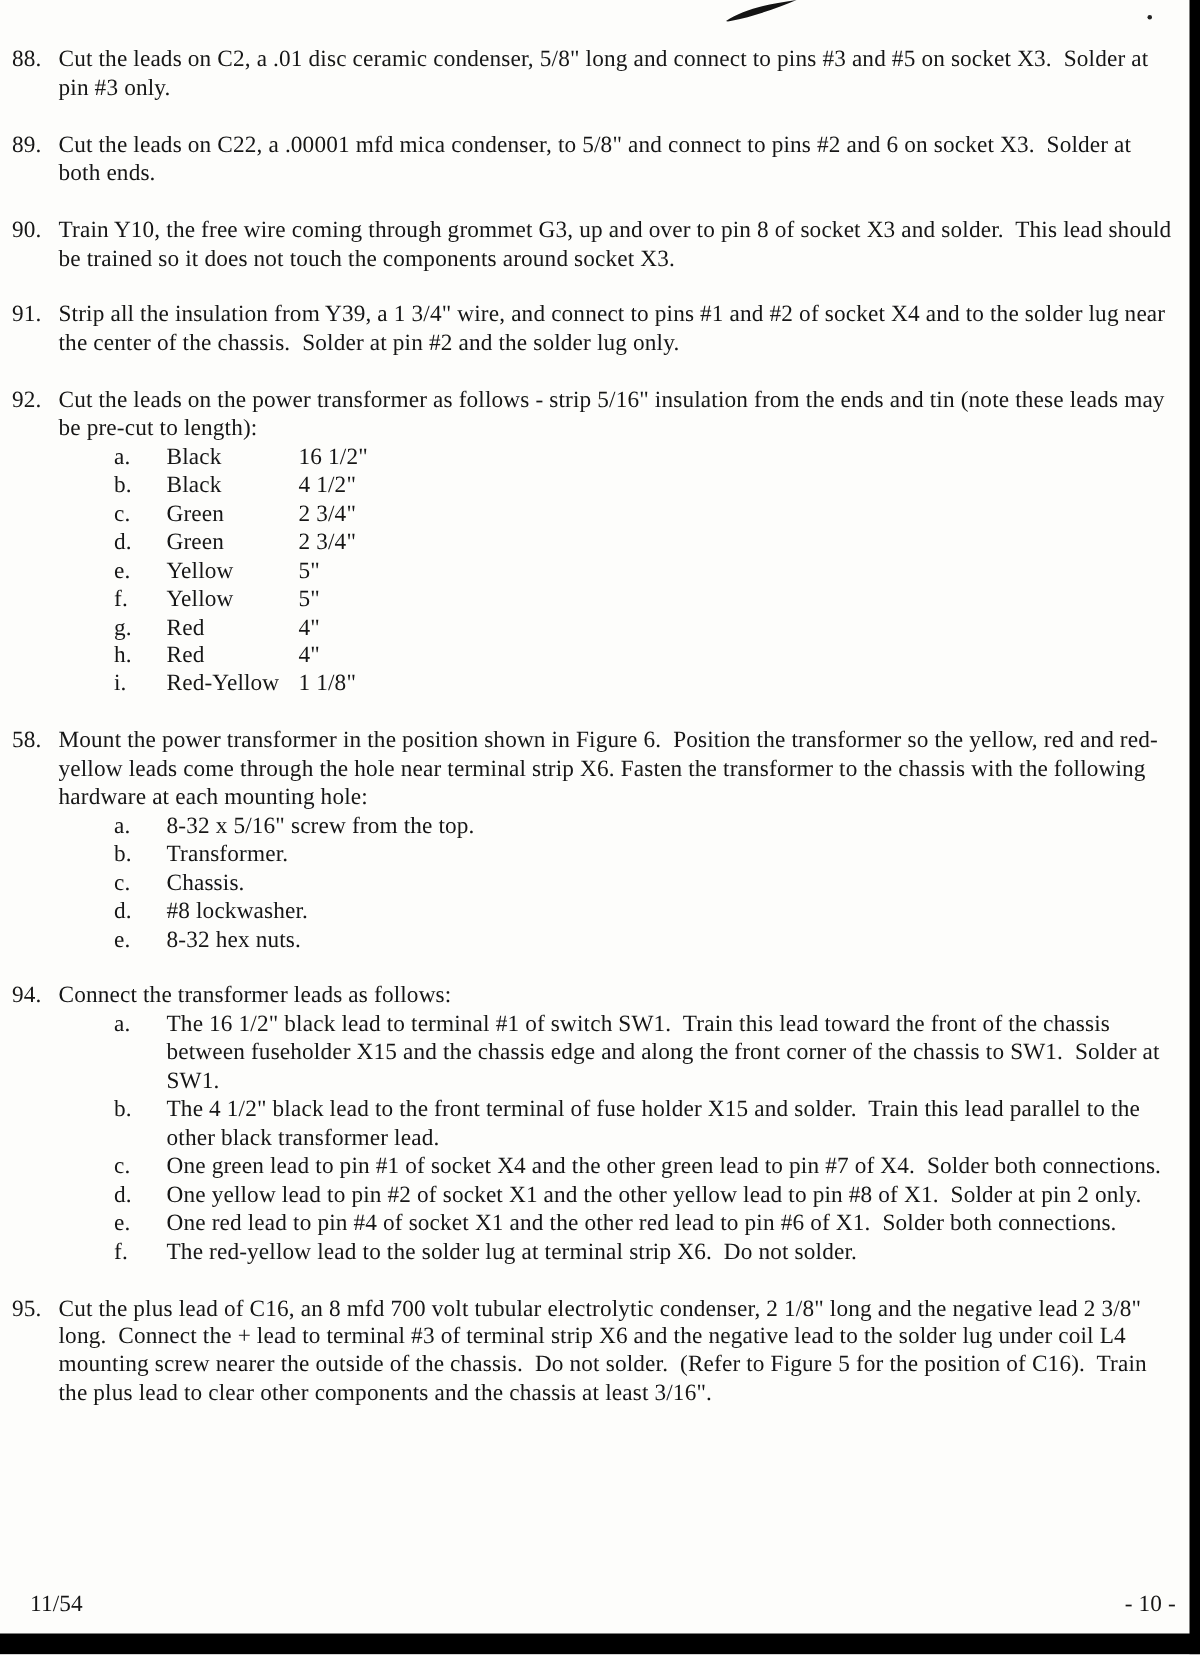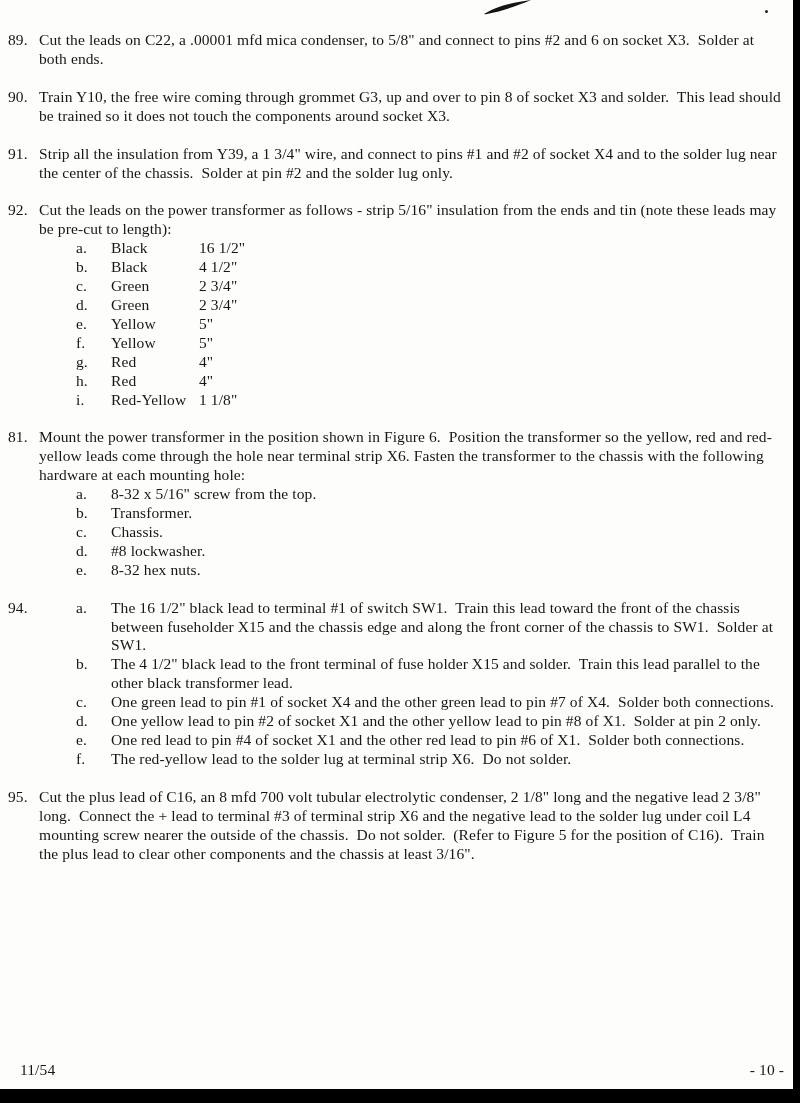--- a/index.html
+++ b/index.html
@@ -41,20 +41,26 @@
 
 <div class="page">
 
   <svg class="ink-mark" width="52" height="16" viewBox="0 0 52 16">
     <path d="M1 14 C 12 7, 26 3, 48 0 C 36 5, 20 11, 4 14 Q 2 14.5, 1 14 Z" fill="#141414"></path>
   </svg>
   <div class="dot-mark" style="left:765px; top:10px;"></div>
 
   <div class="content">
 
+    <div class="item">
+      <span class="num">88.</span>
+      <div class="item-body">
+        <span class="para">Cut the leads on C2, a .01 disc ceramic condenser, 5/8" long and connect to pins #3 and #5 on socket X3.  Solder at pin #3 only.</span>
+      </div>
+    </div>
 
     <div class="item">
       <span class="num">89.</span>
       <div class="item-body">
         <span class="para">Cut the leads on C22, a .00001 mfd mica condenser, to 5/8" and connect to pins #2 and 6 on socket X3.  Solder at both ends.</span>
       </div>
     </div>
 
     <div class="item">
       <span class="num">90.</span>
@@ -118,21 +124,21 @@
           <div class="spec">
             <span class="letter">i.</span>
             <span class="color">Red-Yellow</span>
             <span class="len">1 1/8"</span>
           </div>
         </div>
       </div>
     </div>
 
     <div class="item">
-      <span class="num">81.</span>
+      <span class="num">58.</span>
       <div class="item-body">
         <span class="para">Mount the power transformer in the position shown in Figure 6.  Position the transformer so the yellow, red and red-yellow leads come through the hole near terminal strip X6. Fasten the transformer to the chassis with the following hardware at each mounting hole:</span>
         <div class="sublist">
           <div class="sub">
             <span class="letter">a.</span>
             <span class="stext">8-32 x 5/16" screw from the top.</span>
           </div>
           <div class="sub">
             <span class="letter">b.</span>
             <span class="stext">Transformer.</span>
@@ -149,20 +155,21 @@
             <span class="letter">e.</span>
             <span class="stext">8-32 hex nuts.</span>
           </div>
         </div>
       </div>
     </div>
 
     <div class="item">
       <span class="num">94.</span>
       <div class="item-body">
+        <span class="para">Connect the transformer leads as follows:</span>
         <div class="sublist">
           <div class="sub">
             <span class="letter">a.</span>
             <span class="stext">The 16 1/2" black lead to terminal #1 of switch SW1.  Train this lead toward the front of the chassis between fuseholder X15 and the chassis edge and along the front corner of the chassis to SW1.  Solder at SW1.</span>
           </div>
           <div class="sub">
             <span class="letter">b.</span>
             <span class="stext">The 4 1/2" black lead to the front terminal of fuse holder X15 and solder.  Train this lead parallel to the other black transformer lead.</span>
           </div>
           <div class="sub">

